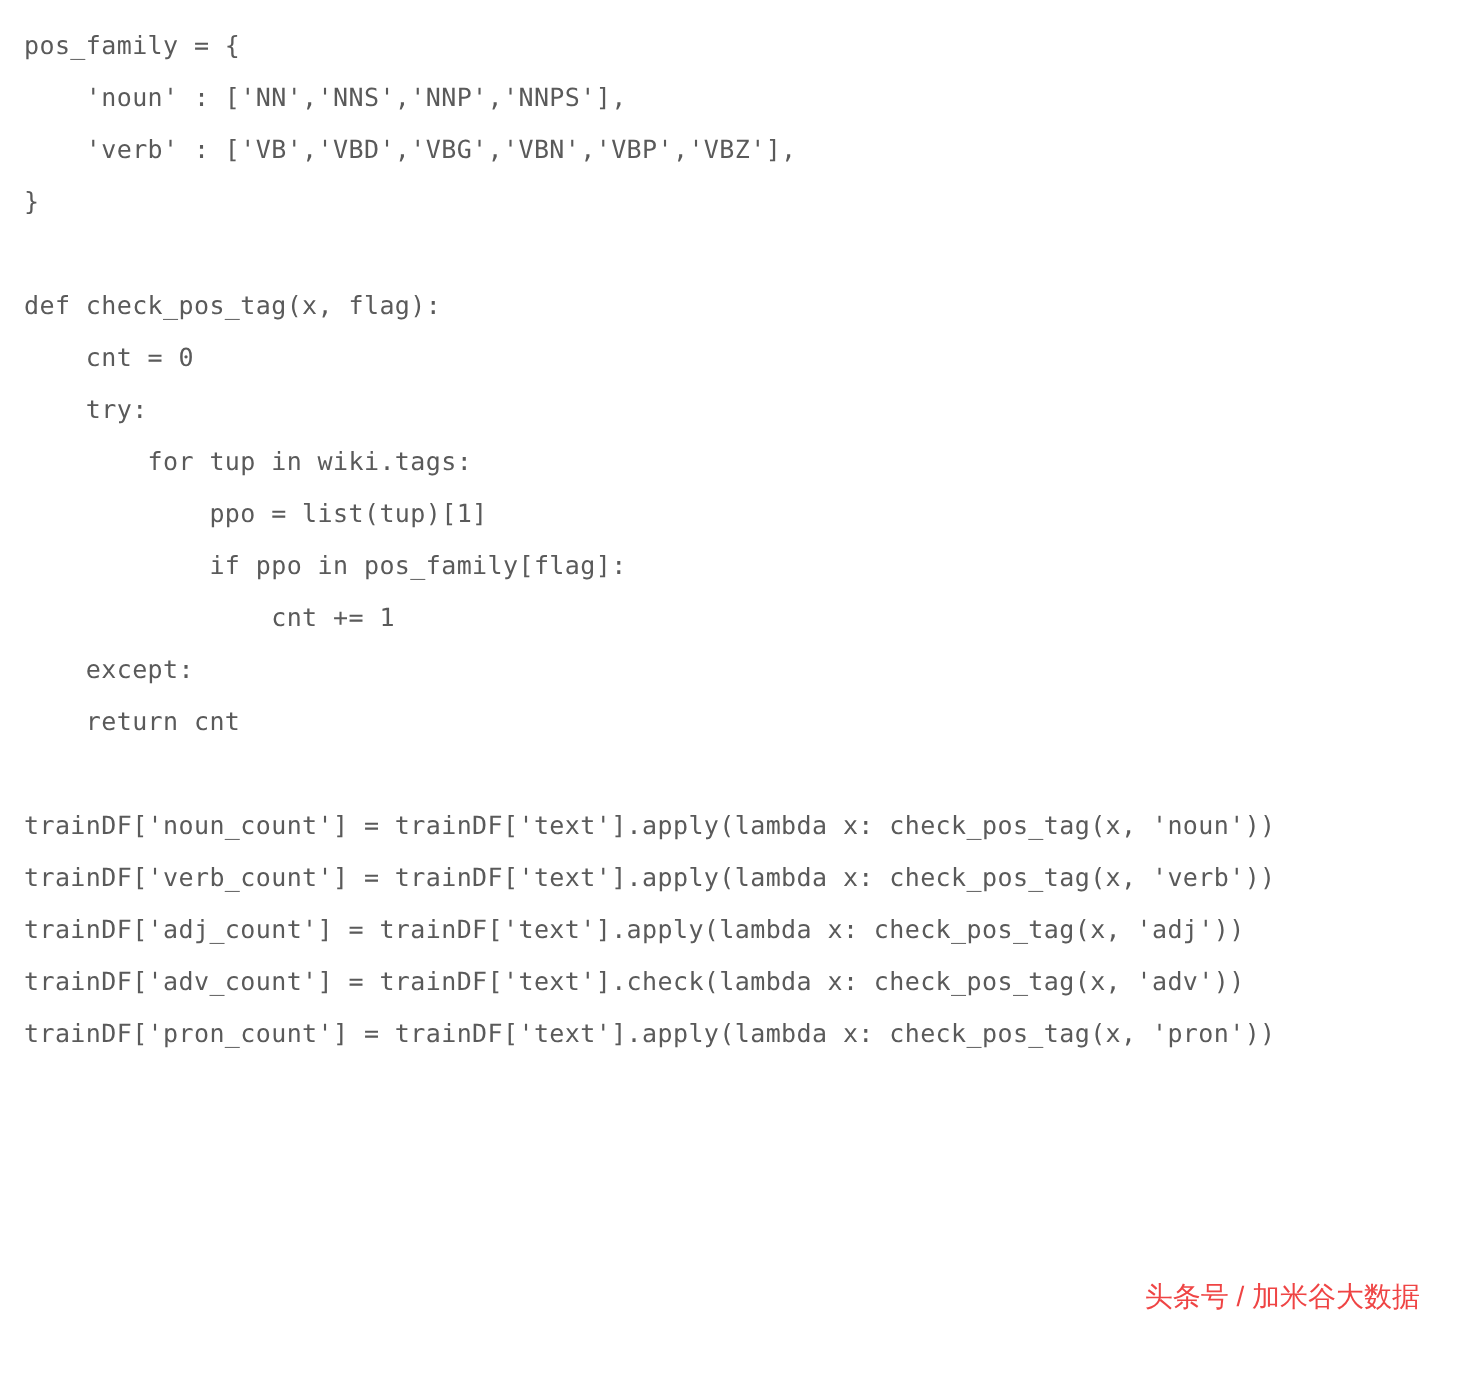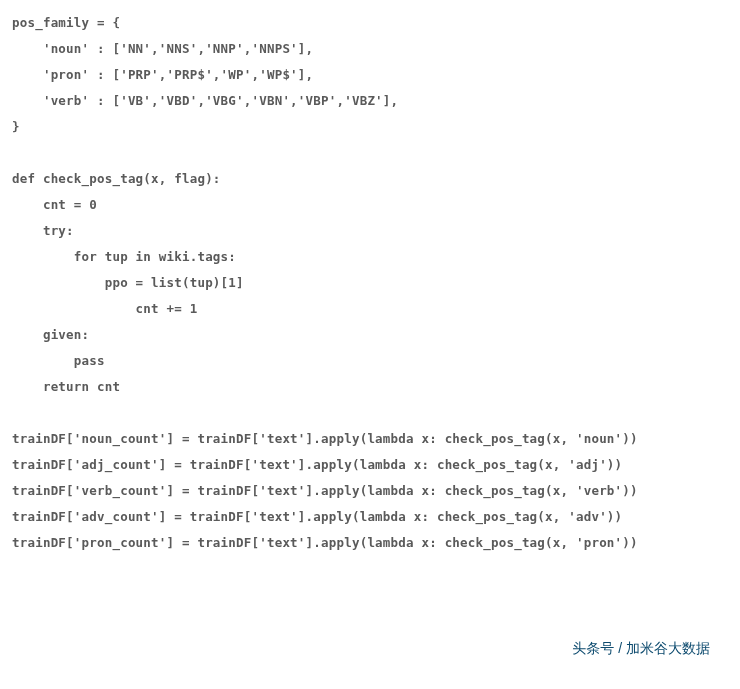--- a/index.html
+++ b/index.html
@@ -14,52 +14,50 @@
     font-family: "Menlo", "Consolas", "DejaVu Sans Mono", monospace;
     font-size: 12.5px;
     line-height: 26px;
     color: #5a5a5a;
     padding: 10px 12px;
     box-sizing: border-box;
     letter-spacing: 0.2px;
   }
   .code-line {
     white-space: pre;
-    font-weight: bold;
   }
   .watermark {
     position: absolute;
     right: 30px;
     bottom: 28px;
     font-family: "PingFang SC", "Microsoft YaHei", sans-serif;
     font-size: 14px;
-    color: #0c4a6e;
+    color: #ef4444;
     letter-spacing: 0;
   }
 </style>
 </head>
 <body>
 
 <div id="code-container">
     <div class="code-line">pos_family = {</div>
     <div class="code-line">    'noun' : ['NN','NNS','NNP','NNPS'],</div>
-    <div class="code-line">    'pron' : ['PRP','PRP$','WP','WP$'],</div>
     <div class="code-line">    'verb' : ['VB','VBD','VBG','VBN','VBP','VBZ'],</div>
     <div class="code-line">}</div>
     <div class="code-line">&nbsp;</div>
     <div class="code-line">def check_pos_tag(x, flag):</div>
     <div class="code-line">    cnt = 0</div>
     <div class="code-line">    try:</div>
     <div class="code-line">        for tup in wiki.tags:</div>
     <div class="code-line">            ppo = list(tup)[1]</div>
+    <div class="code-line">            if ppo in pos_family[flag]:</div>
     <div class="code-line">                cnt += 1</div>
-    <div class="code-line">    given:</div>
-    <div class="code-line">        pass</div>
+    <div class="code-line">    except:</div>
     <div class="code-line">    return cnt</div>
     <div class="code-line">&nbsp;</div>
     <div class="code-line">trainDF['noun_count'] = trainDF['text'].apply(lambda x: check_pos_tag(x, 'noun'))</div>
+    <div class="code-line">trainDF['verb_count'] = trainDF['text'].apply(lambda x: check_pos_tag(x, 'verb'))</div>
     <div class="code-line">trainDF['adj_count'] = trainDF['text'].apply(lambda x: check_pos_tag(x, 'adj'))</div>
-    <div class="code-line">trainDF['verb_count'] = trainDF['text'].apply(lambda x: check_pos_tag(x, 'verb'))</div>
-    <div class="code-line">trainDF['adv_count'] = trainDF['text'].apply(lambda x: check_pos_tag(x, 'adv'))</div>
+    <div class="code-line">trainDF['adv_count'] = trainDF['text'].check(lambda x: check_pos_tag(x, 'adv'))</div>
     <div class="code-line">trainDF['pron_count'] = trainDF['text'].apply(lambda x: check_pos_tag(x, 'pron'))</div>
   </div>
 
 <div class="watermark">头条号 / 加米谷大数据</div>
 
 </body></html>

